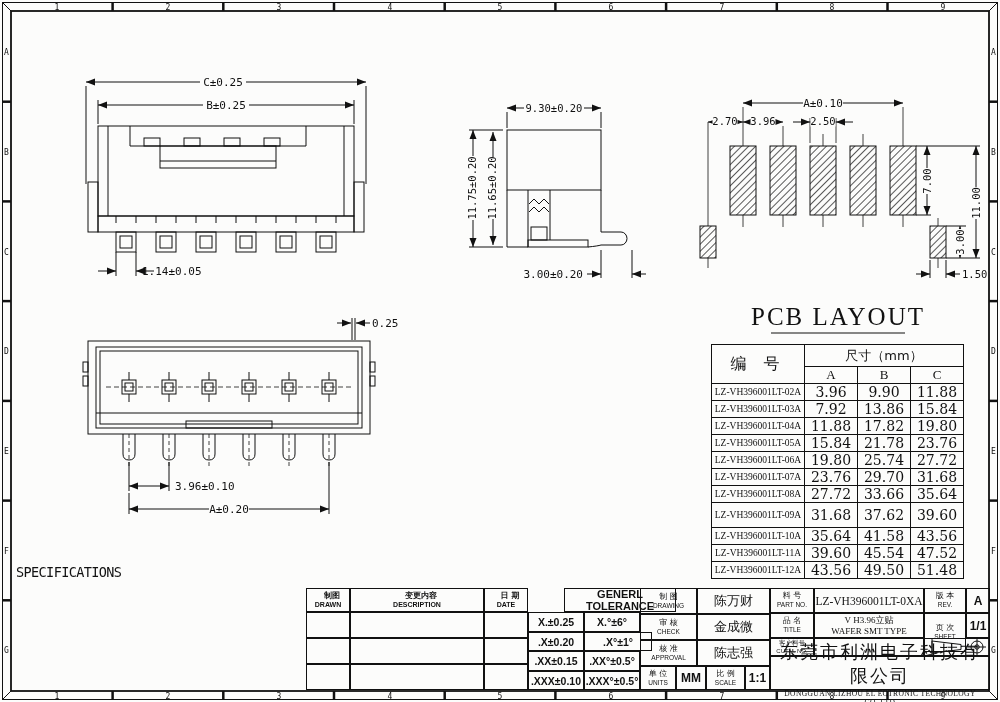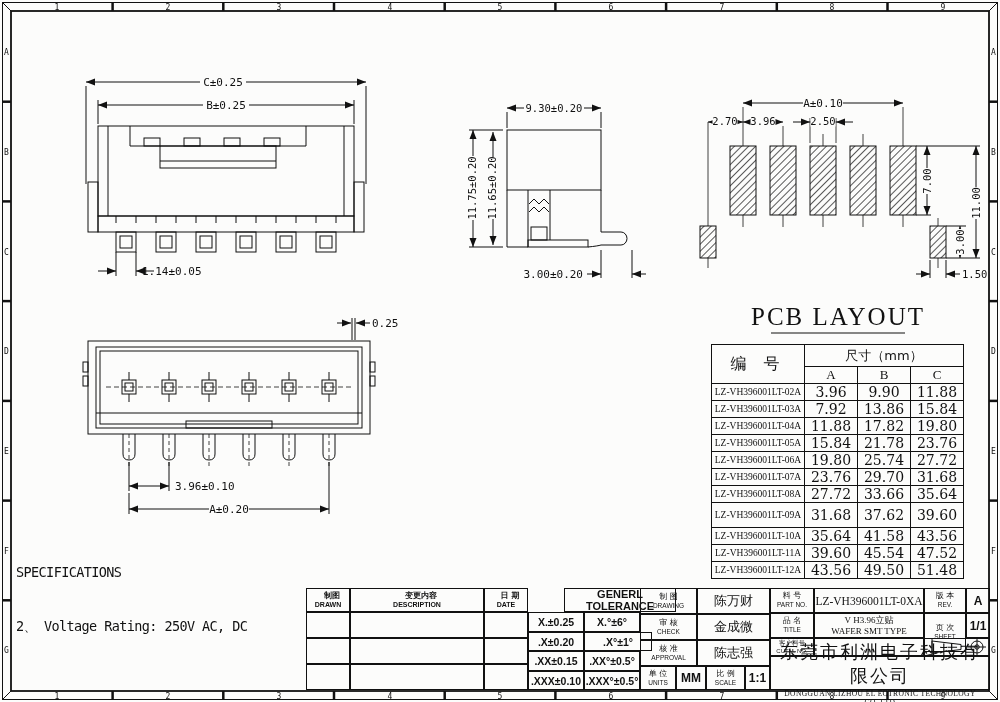--- a/index.html
+++ b/index.html
@@ -361,21 +361,20 @@
       <line x1="71" y1="199" x2="271" y2="199" marker-start="url(#m4)" marker-end="url(#m4)"></line>
     </g>
     <text class="dimtxt" x="314" y="17" text-anchor="start">0.25</text>
     <text class="dimtxt" x="117" y="180" text-anchor="start">3.96±0.10</text>
     <rect x="151" y="192" width="40" height="13" fill="#fcfcfb"></rect>
     <text class="dimtxt" x="171" y="203" text-anchor="middle">A±0.20</text>
   </svg>
 
   <div class="spec">
     <div>SPECIFICATIONS</div>
-    <div>2、 Voltage Rating: 250V AC, DC</div>
     
     
     
     
     
     
   </div>
 
   <table class="parts">
     <colgroup>

